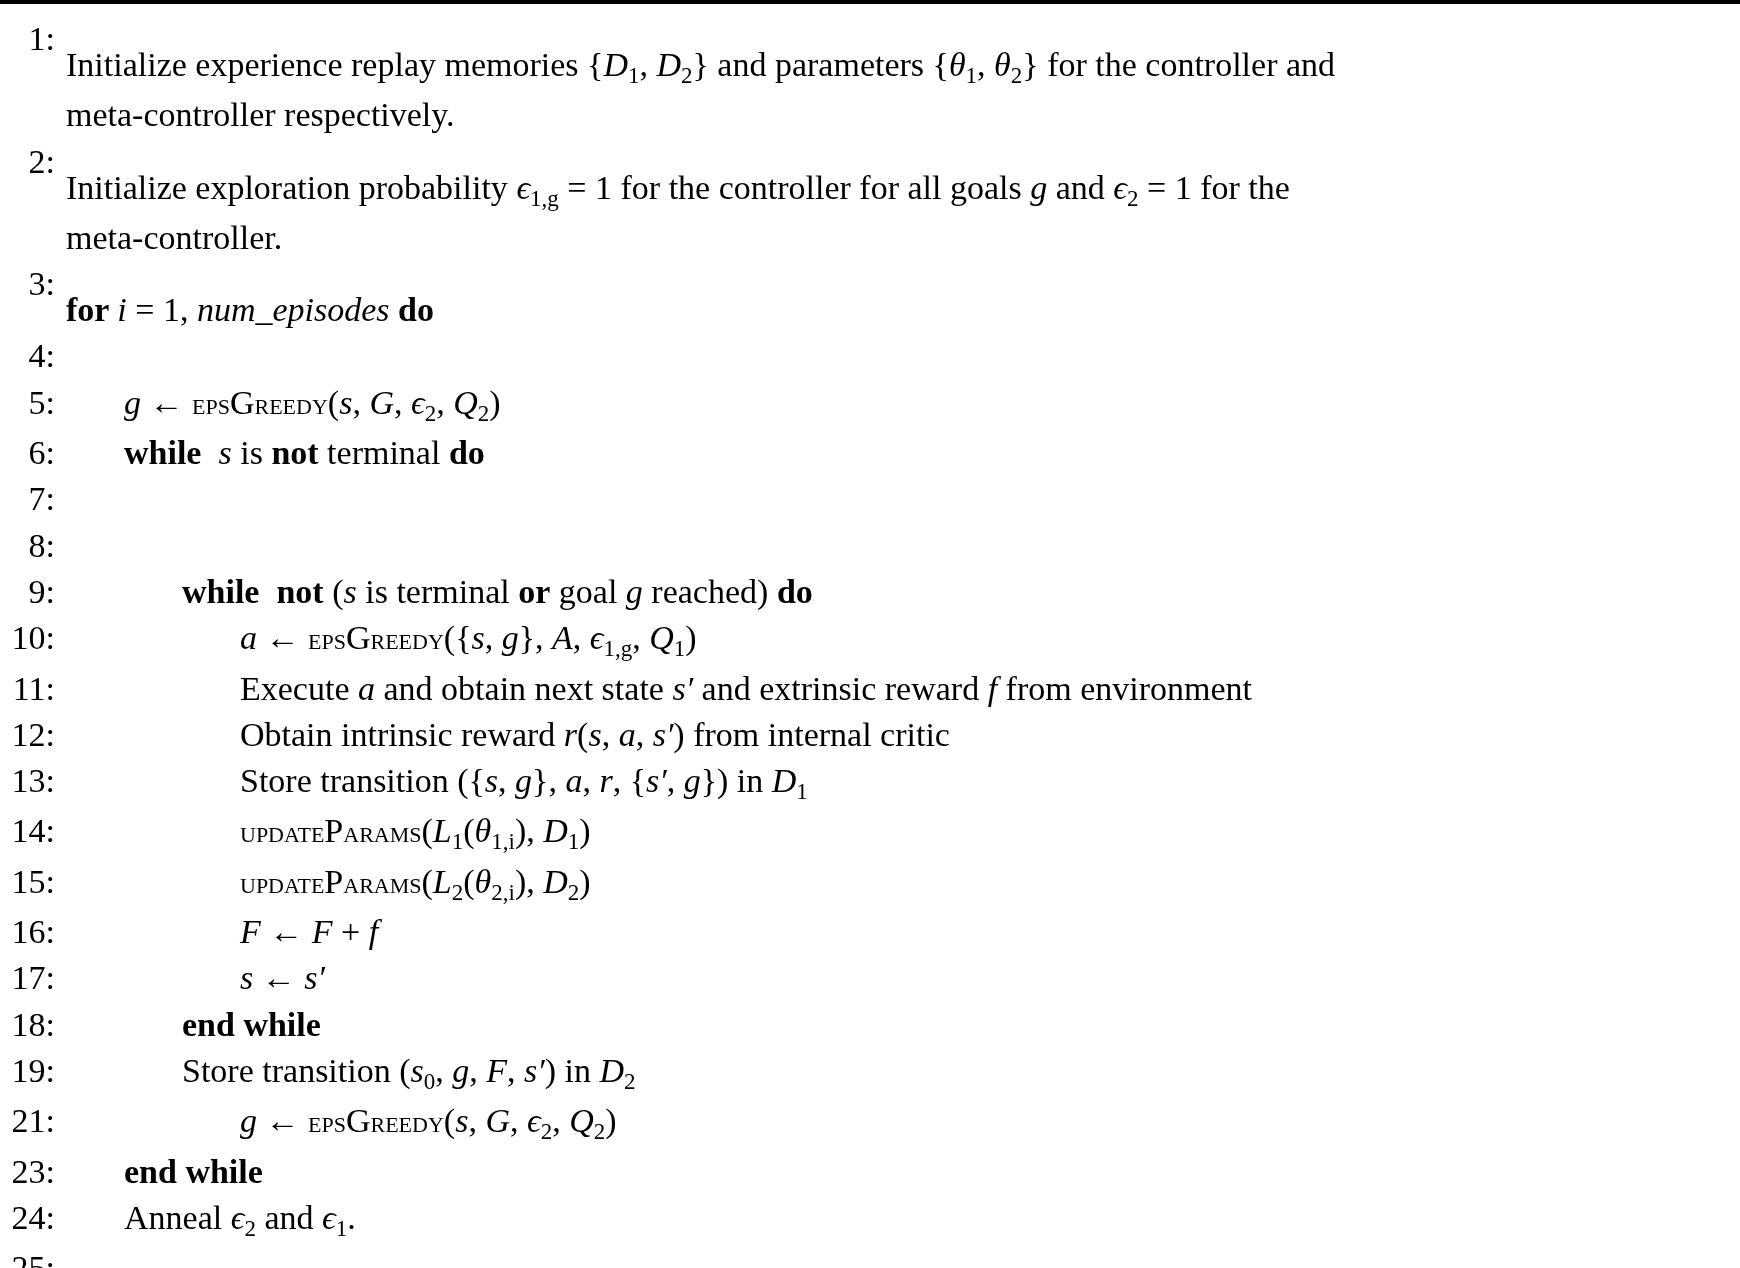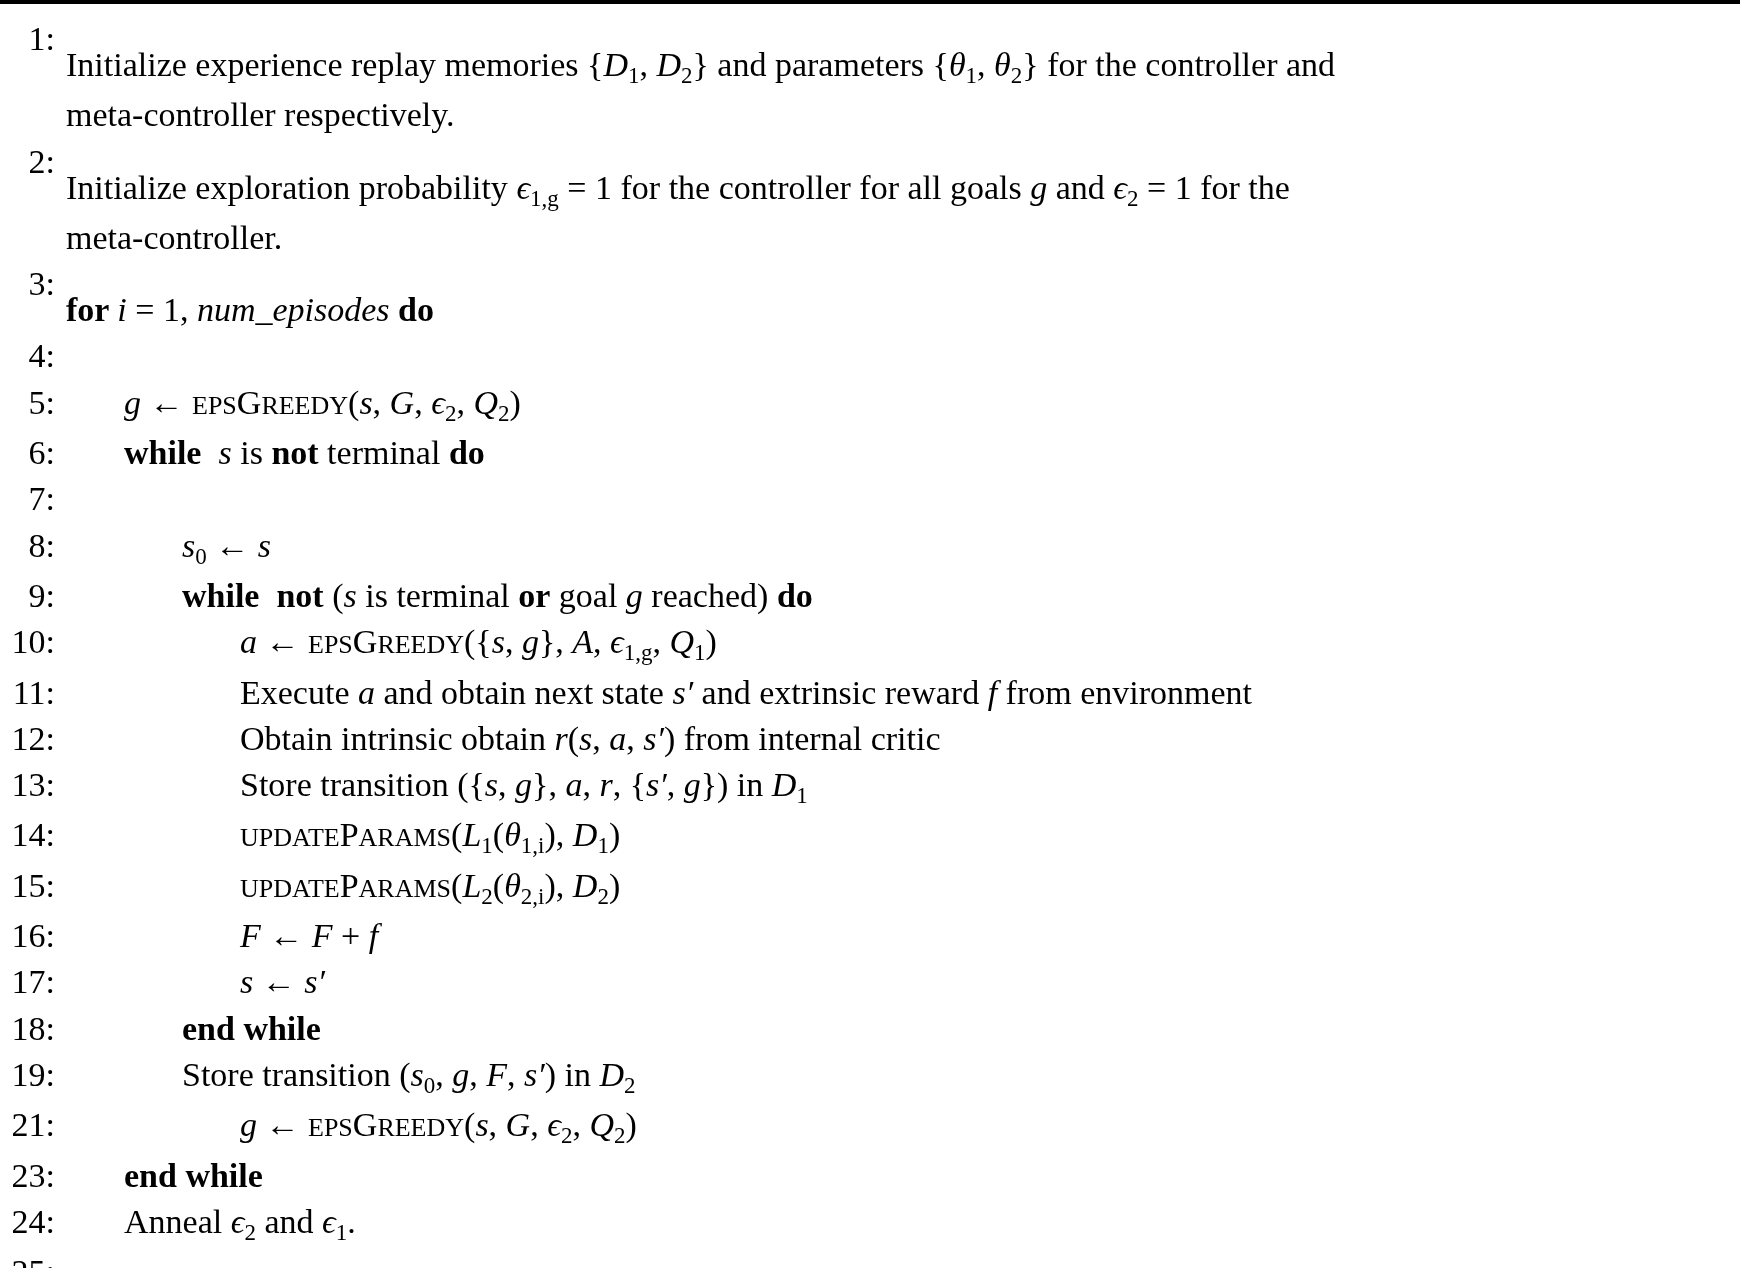--- a/index.html
+++ b/index.html
@@ -36,21 +36,21 @@
     white-space: pre-wrap;
   }
   .ind0 { padding-left: 0; margin-top: 26px; }
   .ind1 { padding-left: 58px; }
   .ind2 { padding-left: 116px; }
   .ind3 { padding-left: 174px; text-align: right; }
   .seg-t  { }
   .seg-b  { font-weight: bold; }
   .seg-i  { font-style: italic; }
   .seg-cal { font-style: italic; }
-  .seg-sc { font-size: 26px; }
+  .seg-sc { font-size: 22px; }
   .seg-sub {
     font-size: 23px;
     position: relative;
     top: 7px;
   }
 </style>
 </head>
 <body>
 
 <div>
@@ -77,37 +77,36 @@
       </div>
       <div class="line">
         <span class="num">6:</span>
         <span class="content ind1"><span class="seg-b">while</span><span class="seg-t">  </span><span class="seg-i">s</span><span class="seg-t"> is </span><span class="seg-b">not</span><span class="seg-t"> terminal </span><span class="seg-b">do</span></span>
       </div>
       <div class="line">
         <span class="num">7:</span>
       </div>
       <div class="line">
         <span class="num">8:</span>
-        <span class="content ind2"><span class="seg-i">s</span><span class="seg-sub">0</span><span class="seg-t"> ← </span><span class="seg-i">s</span></span>
       </div>
       <div class="line">
         <span class="num">9:</span>
         <span class="content ind2"><span class="seg-b">while</span><span class="seg-t">  </span><span class="seg-b">not</span><span class="seg-t"> (</span><span class="seg-i">s</span><span class="seg-t"> is terminal </span><span class="seg-b">or</span><span class="seg-t"> goal </span><span class="seg-i">g</span><span class="seg-t"> reached) </span><span class="seg-b">do</span></span>
       </div>
       <div class="line">
         <span class="num">10:</span>
         <span class="content ind3"><span class="seg-i">a</span><span class="seg-t"> ← </span><span class="seg-sc">EPS</span><span class="seg-t">G</span><span class="seg-sc">REEDY</span><span class="seg-t">({</span><span class="seg-i">s</span><span class="seg-t">, </span><span class="seg-i">g</span><span class="seg-t">}, </span><span class="seg-cal">A</span><span class="seg-t">, </span><span class="seg-i">ϵ</span><span class="seg-sub">1,g</span><span class="seg-t">, </span><span class="seg-i">Q</span><span class="seg-sub">1</span><span class="seg-t">)</span></span>
       </div>
       <div class="line">
         <span class="num">11:</span>
         <span class="content ind3"><span class="seg-t">Execute </span><span class="seg-i">a</span><span class="seg-t"> and obtain next state </span><span class="seg-i">s′</span><span class="seg-t"> and extrinsic reward </span><span class="seg-i">f</span><span class="seg-t"> from environment</span></span>
       </div>
       <div class="line">
         <span class="num">12:</span>
-        <span class="content ind3"><span class="seg-t">Obtain intrinsic obtain </span><span class="seg-i">r</span><span class="seg-t">(</span><span class="seg-i">s</span><span class="seg-t">, </span><span class="seg-i">a</span><span class="seg-t">, </span><span class="seg-i">s′</span><span class="seg-t">) from internal critic</span></span>
+        <span class="content ind3"><span class="seg-t">Obtain intrinsic reward </span><span class="seg-i">r</span><span class="seg-t">(</span><span class="seg-i">s</span><span class="seg-t">, </span><span class="seg-i">a</span><span class="seg-t">, </span><span class="seg-i">s′</span><span class="seg-t">) from internal critic</span></span>
       </div>
       <div class="line">
         <span class="num">13:</span>
         <span class="content ind3"><span class="seg-t">Store transition ({</span><span class="seg-i">s</span><span class="seg-t">, </span><span class="seg-i">g</span><span class="seg-t">}, </span><span class="seg-i">a</span><span class="seg-t">, </span><span class="seg-i">r</span><span class="seg-t">, {</span><span class="seg-i">s′</span><span class="seg-t">, </span><span class="seg-i">g</span><span class="seg-t">}) in </span><span class="seg-cal">D</span><span class="seg-sub">1</span></span>
       </div>
       <div class="line">
         <span class="num">14:</span>
         <span class="content ind3"><span class="seg-sc">UPDATE</span><span class="seg-t">P</span><span class="seg-sc">ARAMS</span><span class="seg-t">(</span><span class="seg-cal">L</span><span class="seg-sub">1</span><span class="seg-t">(</span><span class="seg-i">θ</span><span class="seg-sub">1,i</span><span class="seg-t">), </span><span class="seg-cal">D</span><span class="seg-sub">1</span><span class="seg-t">)</span></span>
       </div>
       <div class="line">

